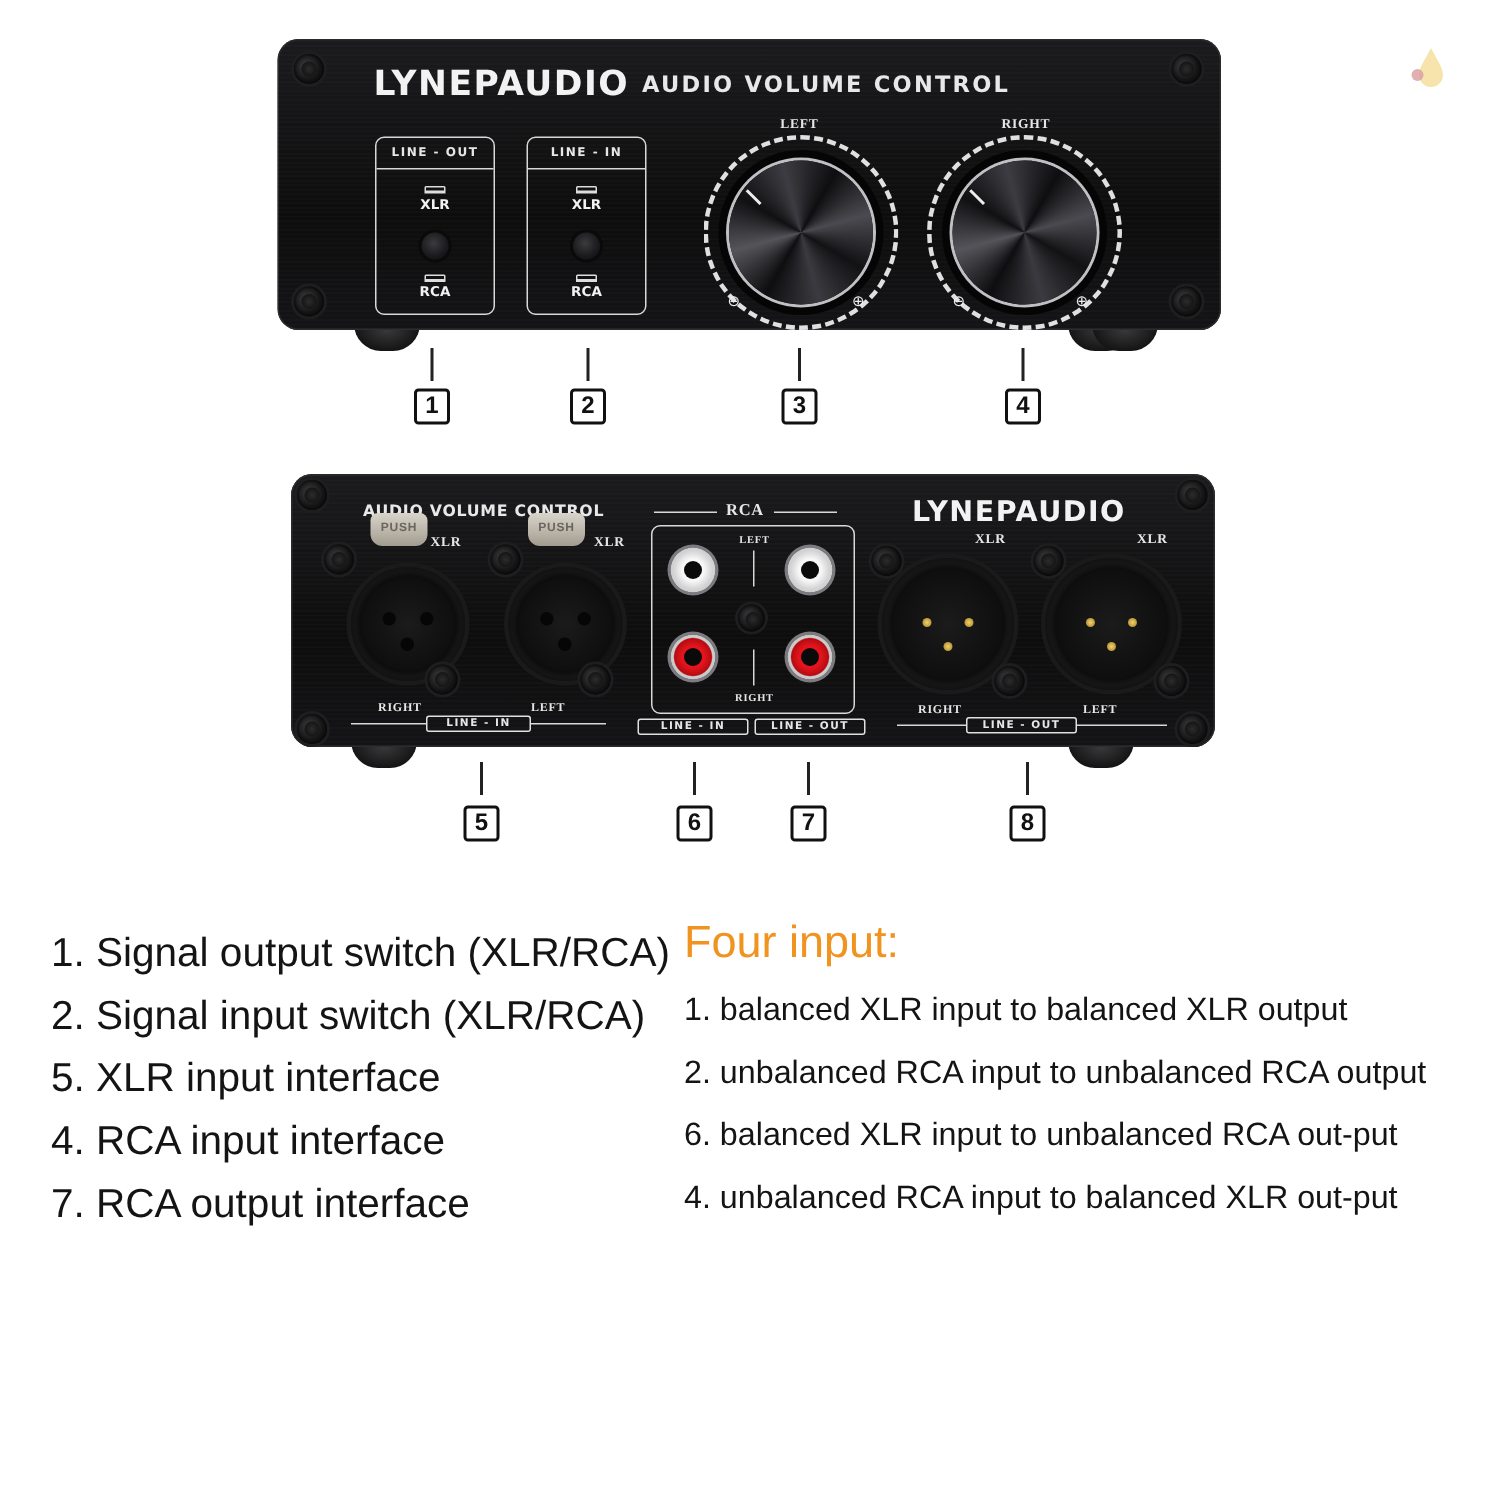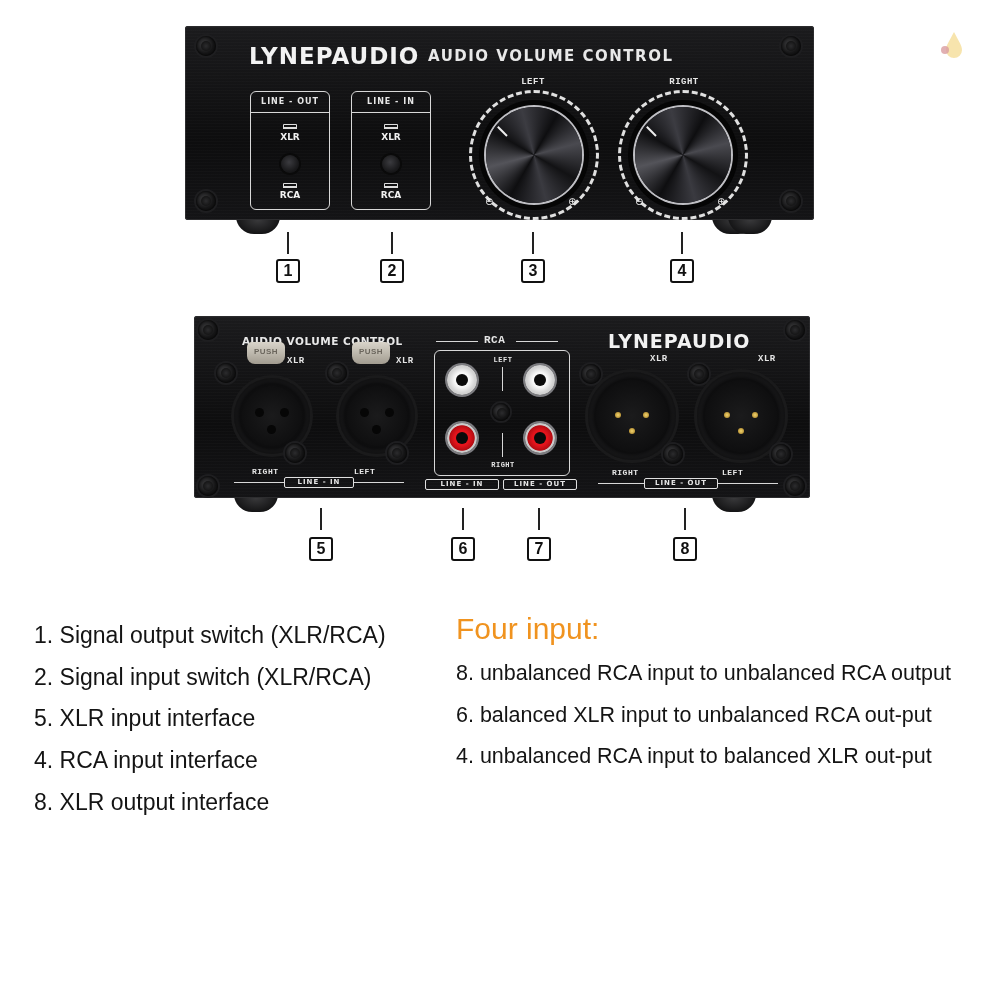--- a/index.html
+++ b/index.html
@@ -2,21 +2,21 @@
 <html><head>
 <meta charset="utf-8">
 <style>
   * { box-sizing: border-box; margin: 0; padding: 0; }
   html, body { width: 1000px; height: 1000px; background: #ffffff; overflow: hidden; }
   body { position: relative; font-family: "Liberation Sans", sans-serif; color: #111; }
 
   .panel {
     position: absolute;
     background: linear-gradient(180deg, #1b1b1d 0%, #0d0d0e 60%, #141416 100%);
-    border-radius: 3px;
+    border-radius: 14px;
     box-shadow: inset 0 0 0 1px #2a2a2c;
   }
   .panel::before {
     content: ""; position: absolute; inset: 0; border-radius: 4px;
     background: repeating-linear-gradient(0deg, rgba(255,255,255,0.015) 0 1px, transparent 1px 3px);
     pointer-events: none;
   }
   #front { left: 185px; top: 26px; width: 629px; height: 194px; }
   #rear { left: 194px; top: 316px; width: 616px; height: 182px; }
 
@@ -35,21 +35,21 @@
   }
 
   .brand {
     position: absolute; color: #f2f2f2; font-family: "DejaVu Sans", sans-serif;
     font-weight: bold; letter-spacing: 1px;
   }
   .brand-title {
     position: absolute; color: #e8e8e8; font-family: "DejaVu Sans", sans-serif;
     font-weight: bold; letter-spacing: 1.5px;
   }
-  .silk { position: absolute; color: #e6e6e6; font-family: Liberation Mono, monospace; font-size: 8px; font-weight: bold; letter-spacing: 0.5px; text-align: center; }
+  .silk { position: absolute; color: #e6e6e6; font-family: Liberation Serif, serif; font-size: 8px; font-weight: bold; letter-spacing: 0.5px; text-align: center; }
 
   .switch-box {
     position: absolute; border: 1.5px solid #d8d8d8; border-radius: 6px;
   }
   .switch-box .hdr {
     height: 21px; border-bottom: 1.5px solid #d8d8d8; color: #e6e6e6;
     font-family: "DejaVu Sans", sans-serif; font-size: 8px; font-weight: bold;
     text-align: center; line-height: 20px; letter-spacing: 1px;
   }
   .switch-box .tick { position: absolute; left: 50%; width: 14px; height: 5px; margin-left: -7px; border: 1.5px solid #ddd; border-bottom-width: 2px; border-top-left-radius: 1px; border-top-right-radius: 1px; }
@@ -104,21 +104,21 @@
   .rca.red { background: radial-gradient(circle, #e4141c 35%, #b40c12 58%, #cfcfcf 62%, #9a9a9a 100%); }
 
   .line-tag {
     position: absolute; border: 1.3px solid #e0e0e0; border-radius: 2px; color: #e6e6e6;
     font-family: "DejaVu Sans", sans-serif; font-size: 7px; font-weight: bold; text-align: center; letter-spacing: 1px; line-height: 9px; height: 11px;
   }
   .hline { position: absolute; height: 1.3px; background: #d8d8d8; }
   .vline { position: absolute; width: 1.3px; background: #d8d8d8; }
 
   .feature-list { position: absolute; left: 34px; top: 618px; width: 410px; }
-  .feature-list li { list-style: none; font-size: 23px; color: #141414; height: 41.7px; line-height: 34px; white-space: nowrap; }
+  .feature-list li { list-style: none; font-size: 27px; color: #141414; height: 41.7px; line-height: 34px; white-space: nowrap; }
   .modes { position: absolute; left: 456px; top: 609px; width: 530px; }
   .modes-title { color: #f0931f; font-size: 30px; height: 44px; line-height: 40px; }
   .modes p { font-size: 21.5px; color: #141414; line-height: 41.7px; }
 
   .watermark { position: absolute; left: 936px; top: 28px; width: 30px; height: 36px; }
 </style>
 </head>
 <body>
 
 <div class="foot" style="left:236px;top:216px;"></div>
@@ -263,26 +263,27 @@
 <div class="callout-line" style="left:538px;top:508px;height:22px;"></div>
 <div class="callout-box" style="left:527px;top:537px;">7</div>
 <div class="callout-line" style="left:684px;top:508px;height:22px;"></div>
 <div class="callout-box" style="left:673px;top:537px;">8</div>
 
 <ul class="feature-list">
   <li>1. Signal output switch (XLR/RCA)</li>
   <li>2. Signal input switch (XLR/RCA)</li>
   <li>5. XLR input interface</li>
   <li>4. RCA input interface</li>
-  <li>8. XLR output interface</li>
+  <li>7. RCA output interface</li>
 </ul>
 
 <div class="modes">
   <div class="modes-title">Four input:</div>
-  <p>8. unbalanced RCA input to unbalanced RCA output</p>
+  <p>1. balanced XLR input to balanced XLR output</p>
+  <p>2. unbalanced RCA input to unbalanced RCA output</p>
   <p>6. balanced XLR input to unbalanced RCA out-put</p>
   <p>4. unbalanced RCA input to balanced XLR out-put</p>
 </div>
 
 <svg class="watermark" viewBox="0 0 30 36">
   <path d="M18 4 C 22 12, 26 17, 26 22 A 8 8 0 0 1 10 22 C 10 17, 14 12, 18 4 Z" fill="#f4d98a" opacity="0.7"></path>
   <circle cx="9" cy="22" r="4" fill="#d99ca0" opacity="0.8"></circle>
 </svg>
 
 </body></html>

